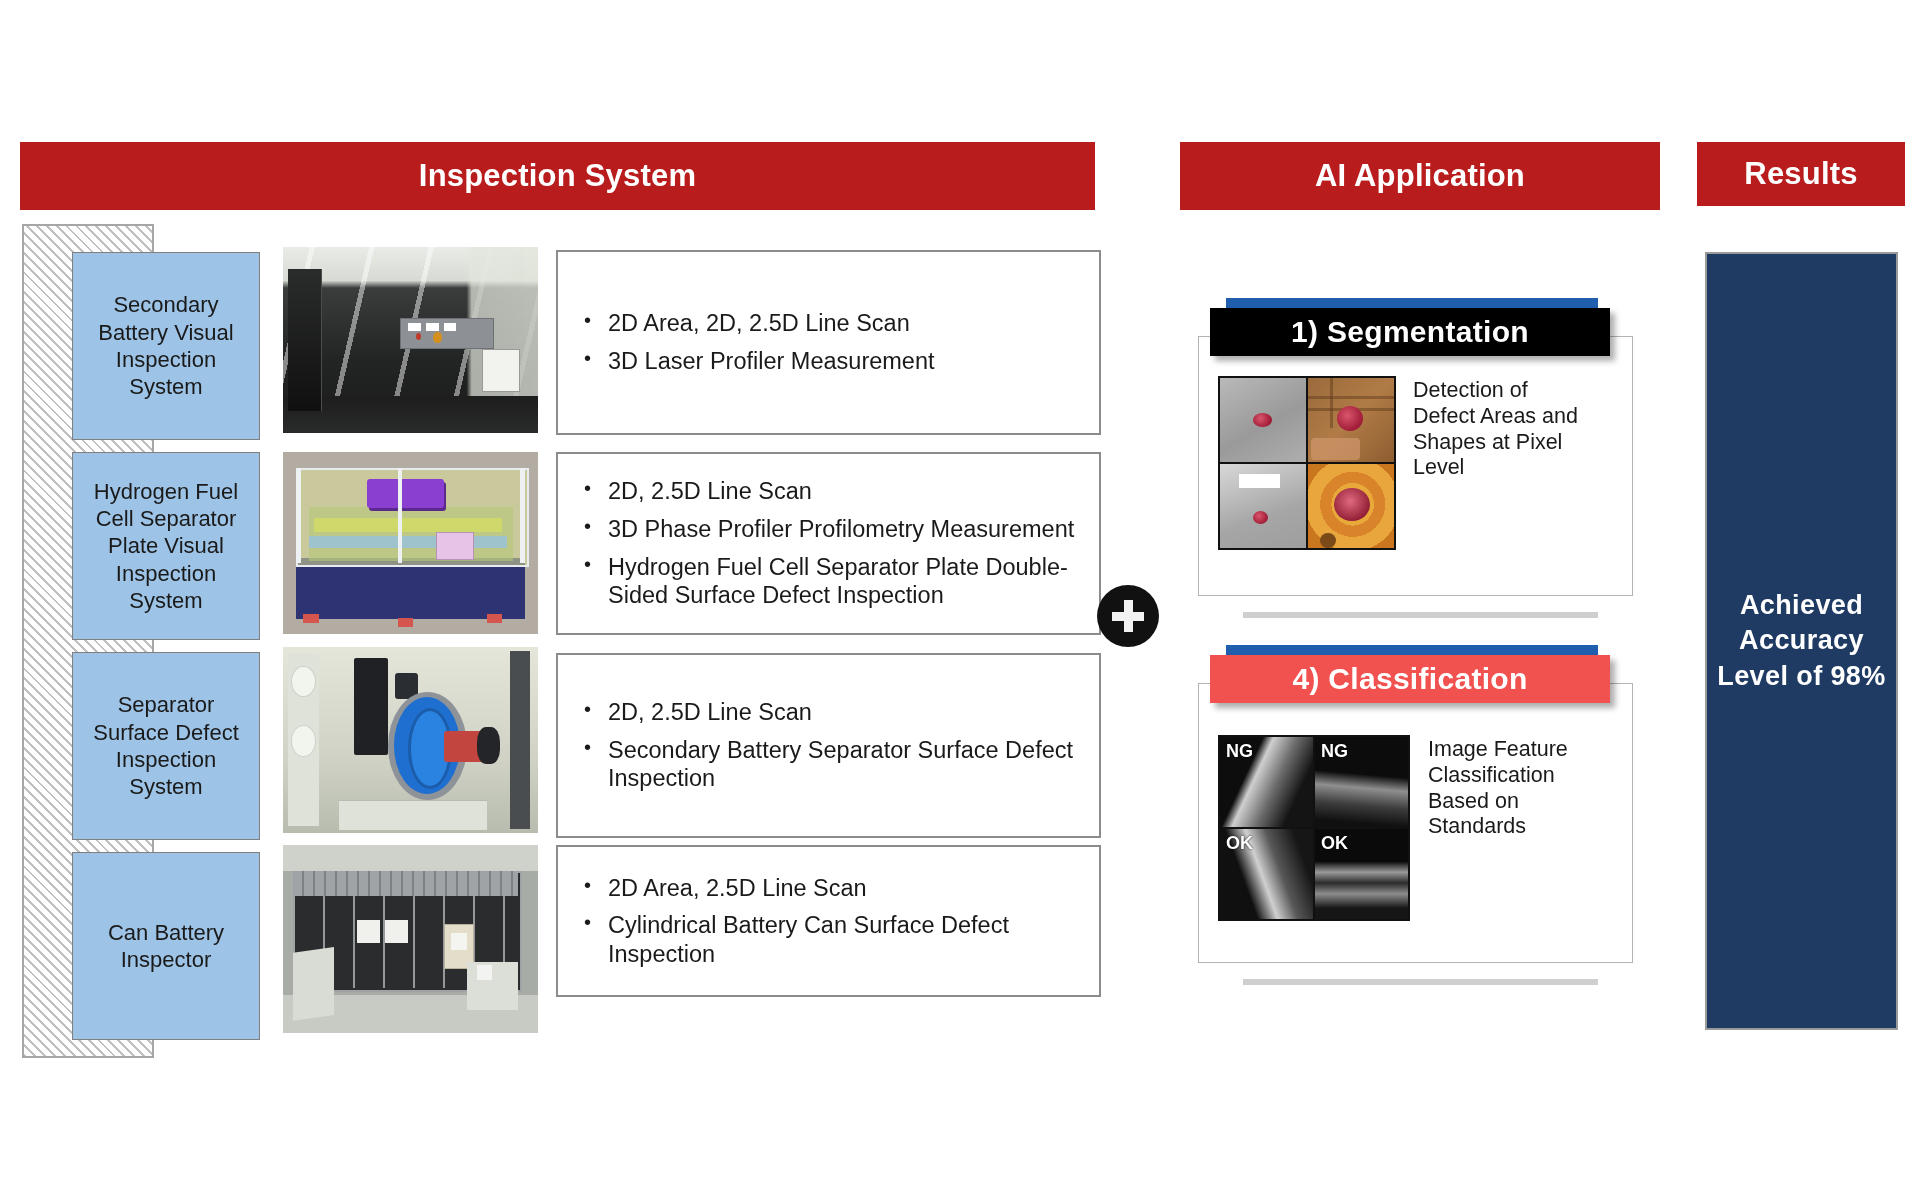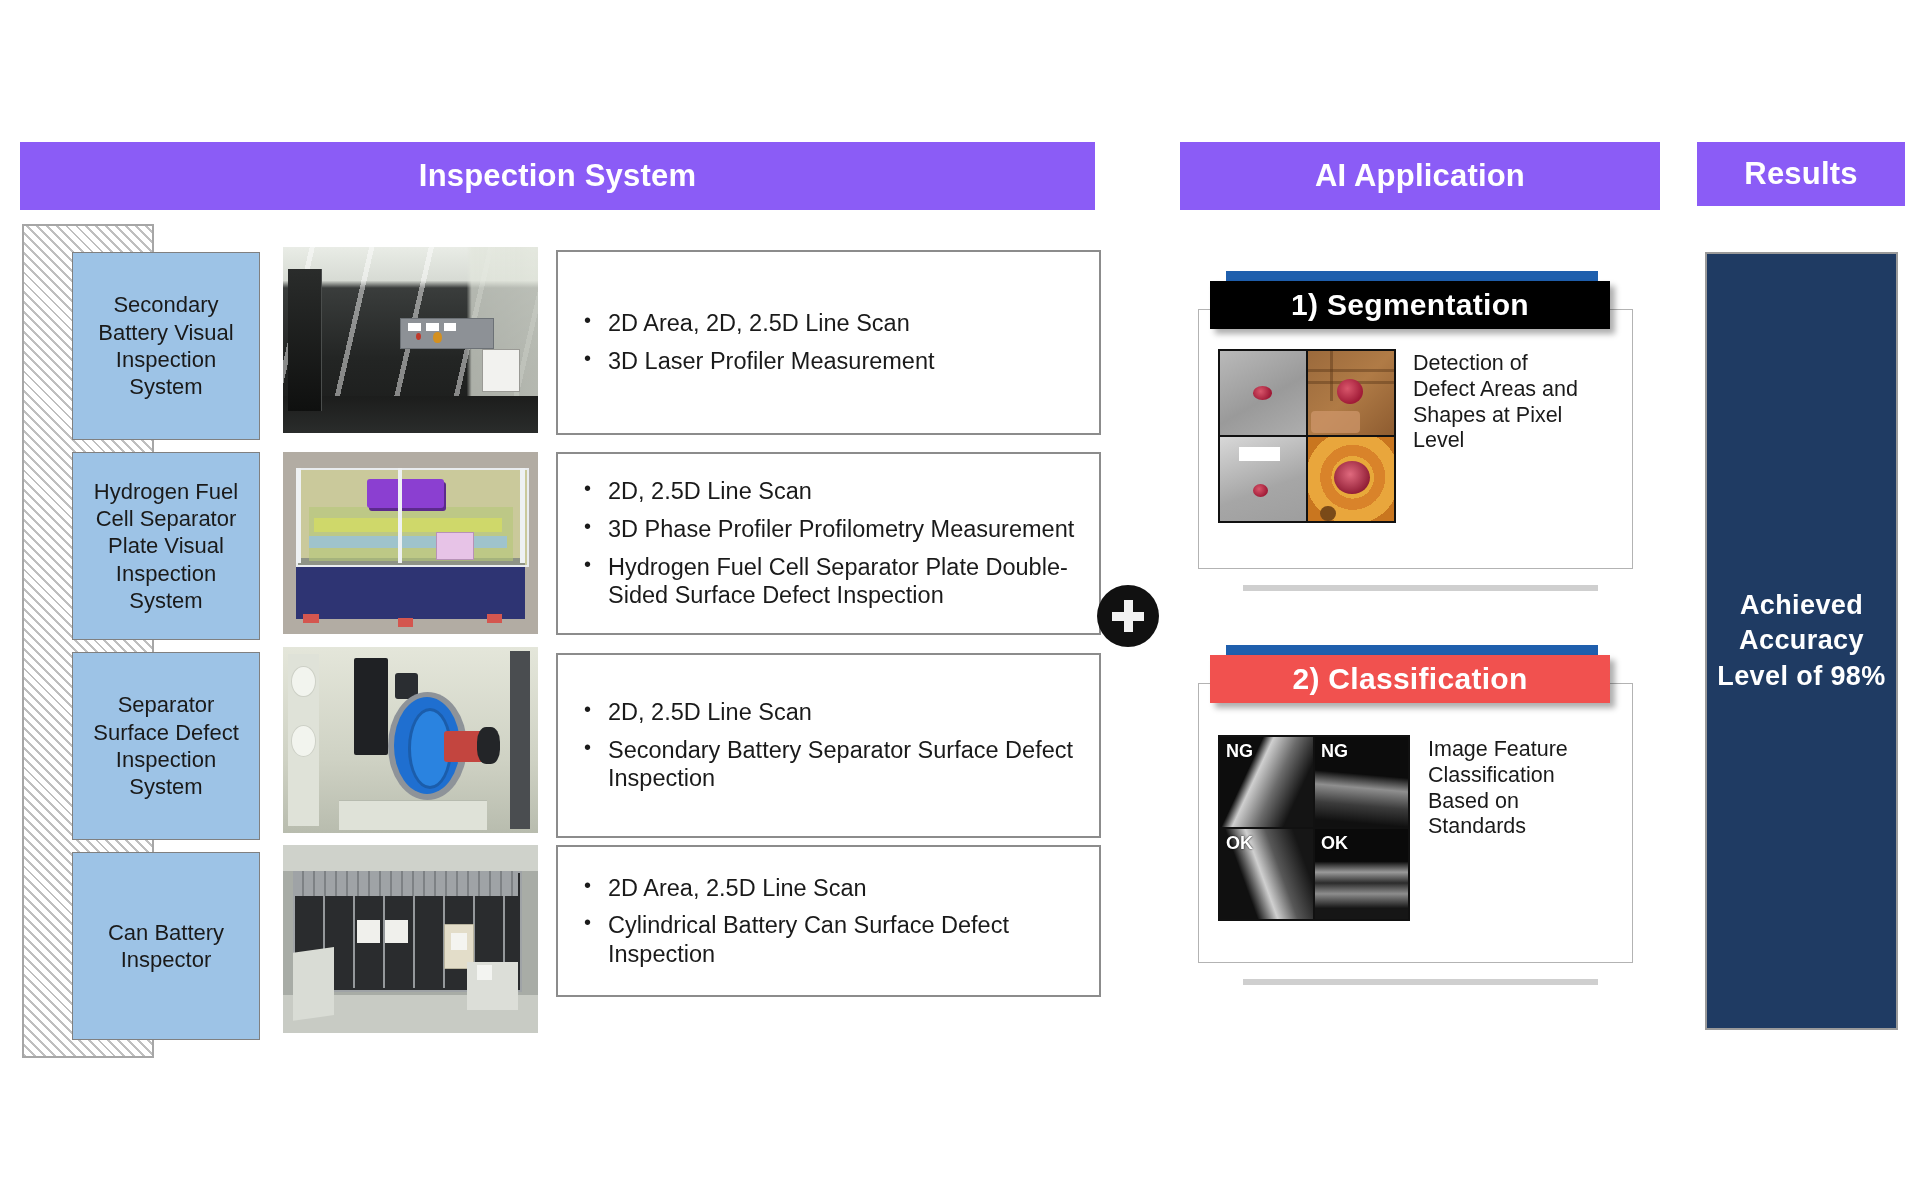--- a/index.html
+++ b/index.html
@@ -9,21 +9,21 @@
     font-family:"Liberation Sans", sans-serif;
     color:#1a1a1a;
     overflow:hidden;
     position:relative;
   }
   .stage{position:absolute;left:0;top:0;width:1920px;height:1190px;}
 
   
   .hdr{
     position:absolute;
-    background:#8b5cf6;
+    background:#b91c1c;
     color:#ffffff;
     display:flex;align-items:center;justify-content:center;
     font-weight:bold;
     letter-spacing:.2px;
   }
   #hdr-inspection{left:20px;top:142px;width:1075px;height:68px;font-size:31px;}
   #hdr-ai{left:1180px;top:142px;width:480px;height:68px;font-size:31px;}
   #hdr-results{left:1697px;top:142px;width:208px;height:64px;font-size:31px;}
 
   
@@ -103,21 +103,21 @@
     border-radius:50%;background:#111111;
   }
   .plus:before,.plus:after{
     content:"";position:absolute;background:#f2f2f2;
   }
   .plus:before{left:15px;top:27px;width:32px;height:9px;}
   .plus:after{left:26.5px;top:15px;width:9px;height:32px;}
 
   
   .aipanel{position:absolute;left:1198px;width:435px;}
-  #ai-seg{top:271px;height:320px;}
+  #ai-seg{top:298px;height:320px;}
   #ai-cls{top:645px;height:340px;}
 
   .ai-frame{
     position:absolute;left:0;top:38px;right:0;bottom:22px;
     border:1px solid #b3b3b3;background:#ffffff;
   }
   .ai-topline{
     position:absolute;left:28px;top:0px;width:372px;height:10px;
     background:#1f5fad;
   }
@@ -323,21 +323,21 @@
       </div>
     </div>
 
     <div class="ai-caption" id="cap-seg">Detection of Defect Areas and Shapes at Pixel Level</div>
     <div class="ai-botline"></div>
   </div>
 
   <div class="aipanel" id="ai-cls">
     <div class="ai-frame"></div>
     <div class="ai-topline"></div>
-    <div class="ai-title" id="title-cls">2) Classification</div>
+    <div class="ai-title" id="title-cls">4) Classification</div>
 
     <div class="imgrid" id="grid-cls">
       <div class="cell cls-cell cls-a">
         <span class="cls-tag">NG</span>
       </div>
       <div class="cell cls-cell cls-b">
         <span class="cls-tag">NG</span>
       </div>
       <div class="cell cls-cell cls-c">
         <span class="cls-tag">OK</span>

